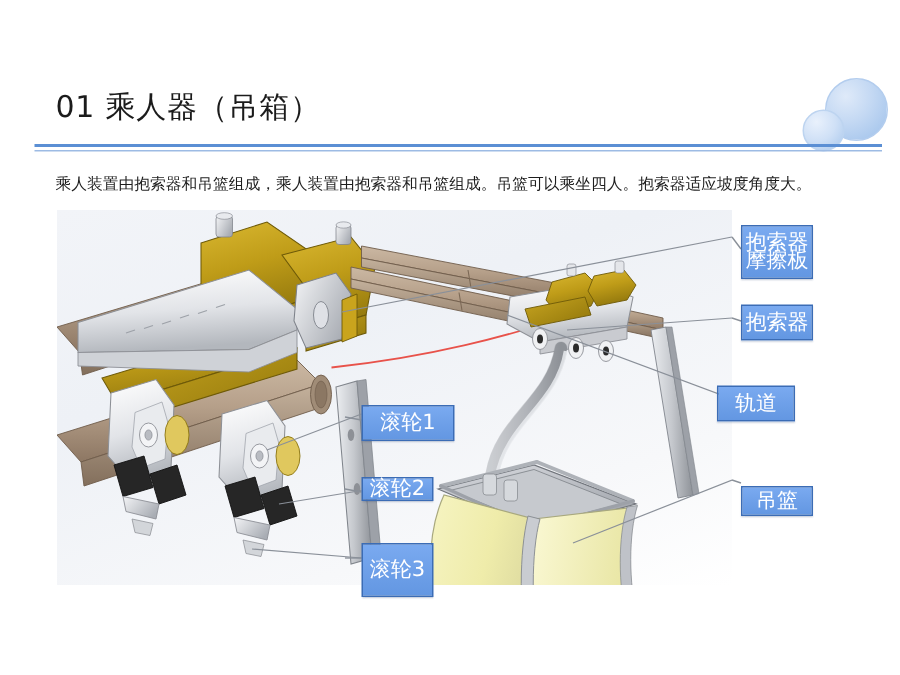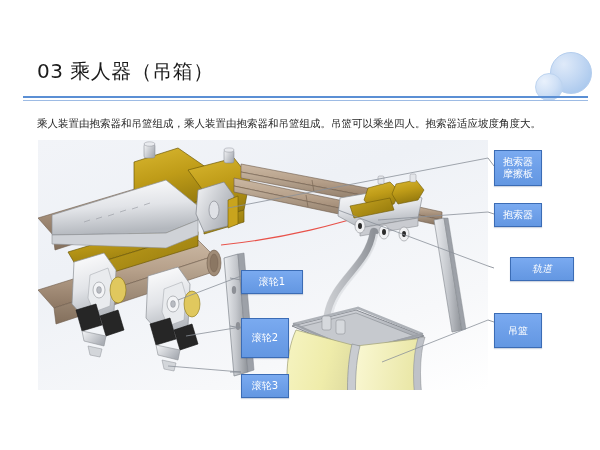--- a/index.html
+++ b/index.html
@@ -46,48 +46,48 @@
     position:absolute;left:38px;top:140px;width:450px;height:250px;
     background:linear-gradient(160deg,#f2f4f8 0%,#eef1f6 35%,#f7f8fa 75%,#ffffff 100%);
   }
   #illu-svg{position:absolute;left:0;top:0;width:450px;height:250px;display:block;}
 
   
   .callout{
     position:absolute;
     background:linear-gradient(180deg,#7aaaf0 0%,#6d9fe8 55%,#6397e2 100%);
     border:1px solid #3b6cb5;
-    color:#ffffff;font-size:10px;line-height:12px;
+    color:#ffffff;font-size:14px;line-height:12px;
     display:flex;align-items:center;justify-content:center;
     text-align:center;box-sizing:border-box;
     box-shadow:0 1px 1px rgba(40,70,120,.22);
     white-space:pre-line;
   }
   
   #callout-friction{left:494px;top:150px;width:48px;height:36px;}
   #callout-gripper{left:494px;top:203px;width:48px;height:24px;}
-  #callout-track{left:510px;top:257px;width:64px;height:24px;font-style:italic;}
-  #callout-cabin{left:494px;top:313px;width:48px;height:35px;}
+  #callout-track{left:478px;top:257px;width:52px;height:24px;}
+  #callout-cabin{left:494px;top:324px;width:48px;height:20px;}
   
   #callout-roller1{left:241px;top:270px;width:62px;height:24px;}
-  #callout-roller2{left:241px;top:318px;width:48px;height:40px;}
-  #callout-roller3{left:241px;top:374px;width:48px;height:24px;}
+  #callout-roller2{left:241px;top:318px;width:48px;height:16px;}
+  #callout-roller3{left:241px;top:362px;width:48px;height:36px;}
 
   
   #leaders{position:absolute;left:0;top:0;width:600px;height:450px;pointer-events:none;}
 </style>
 </head>
 <body>
 
 <div id="slide">
 
   <div class="deco-circle" id="circle-big"></div>
   <div class="deco-circle" id="circle-small"></div>
 
-  <div id="page-title">03 乘人器（吊箱）</div>
+  <div id="page-title">01 乘人器（吊箱）</div>
 
   <div id="rule-thick"></div>
   <div id="rule-thin"></div>
 
   <div id="subtitle">乘人装置由抱索器和吊篮组成，乘人装置由抱索器和吊篮组成。吊篮可以乘坐四人。抱索器适应坡度角度大。</div>
 
   <div id="illustration">
     <svg id="illu-svg" viewBox="0 0 450 250">
       <defs>
         <linearGradient id="railG" x1="0" y1="0" x2="0" y2="1">

